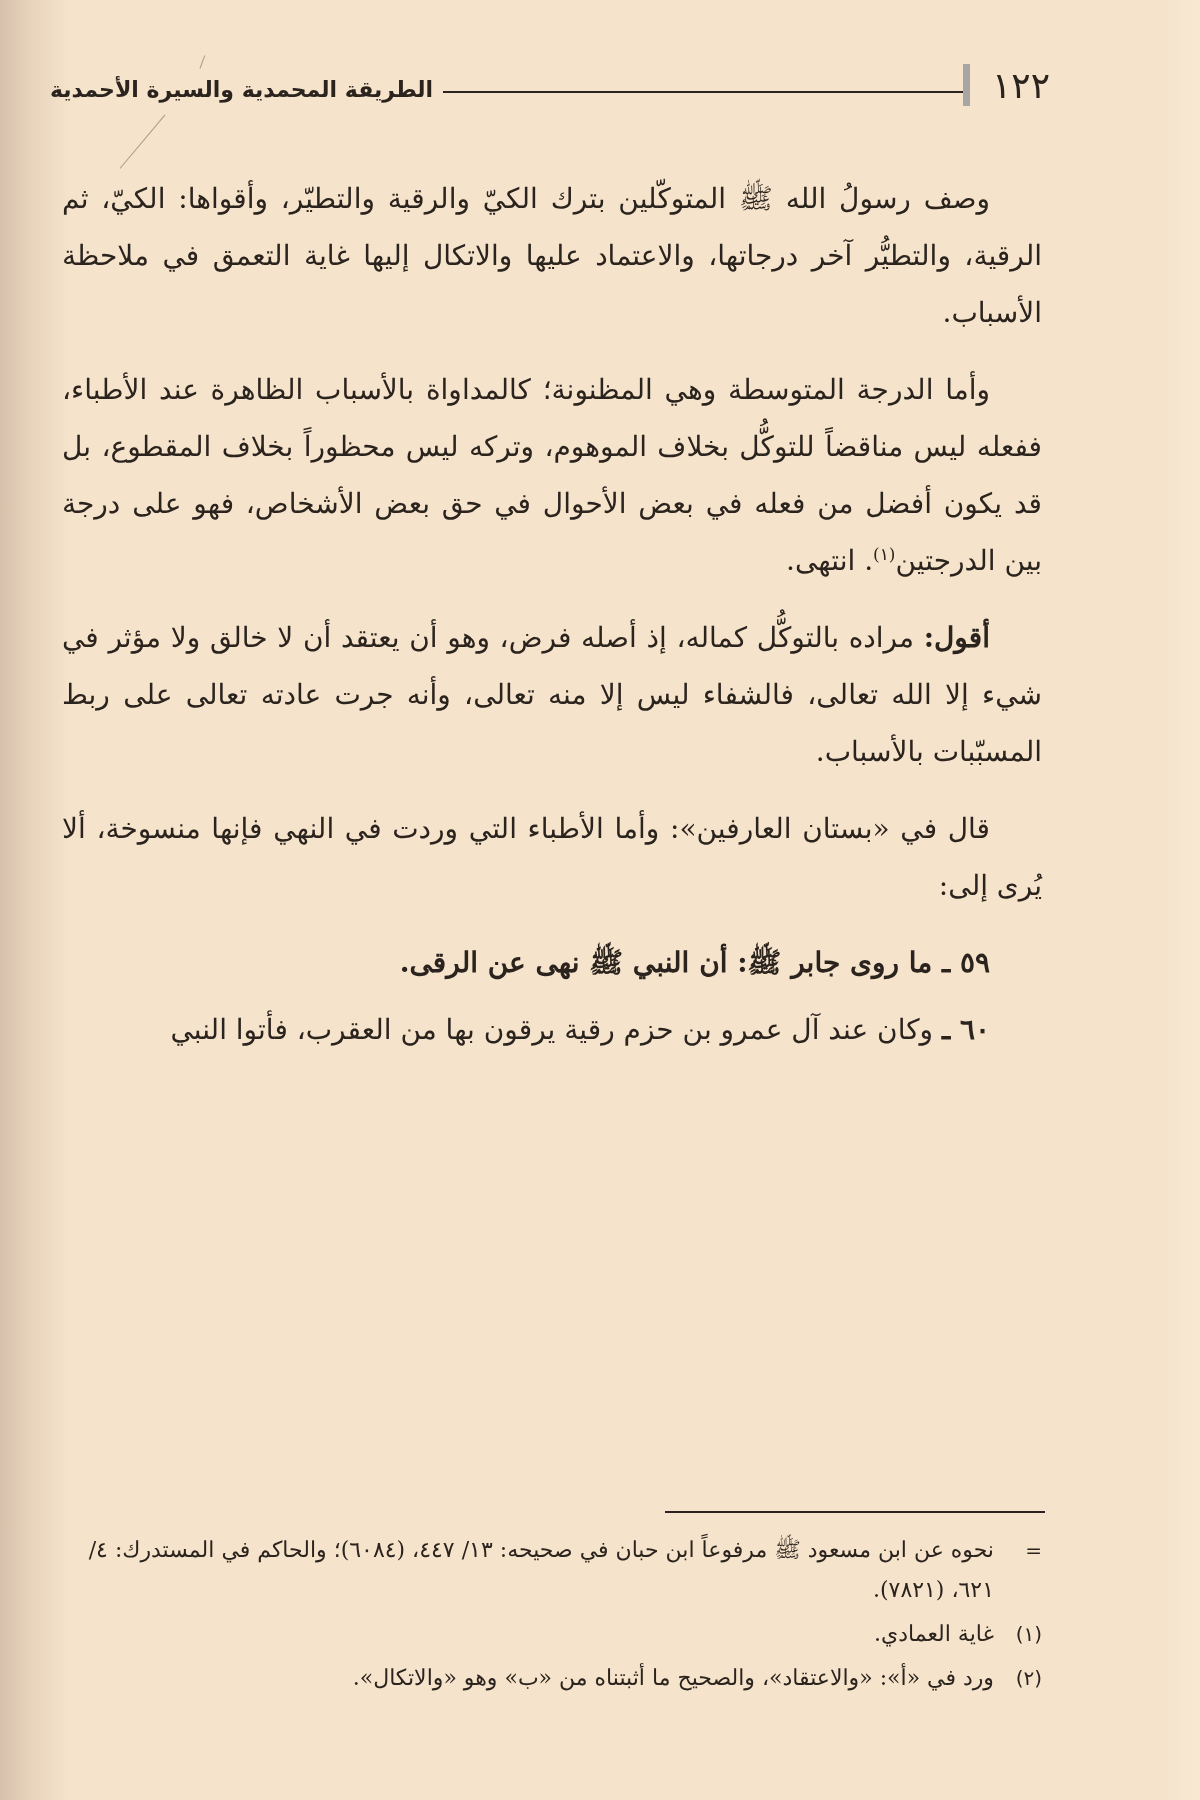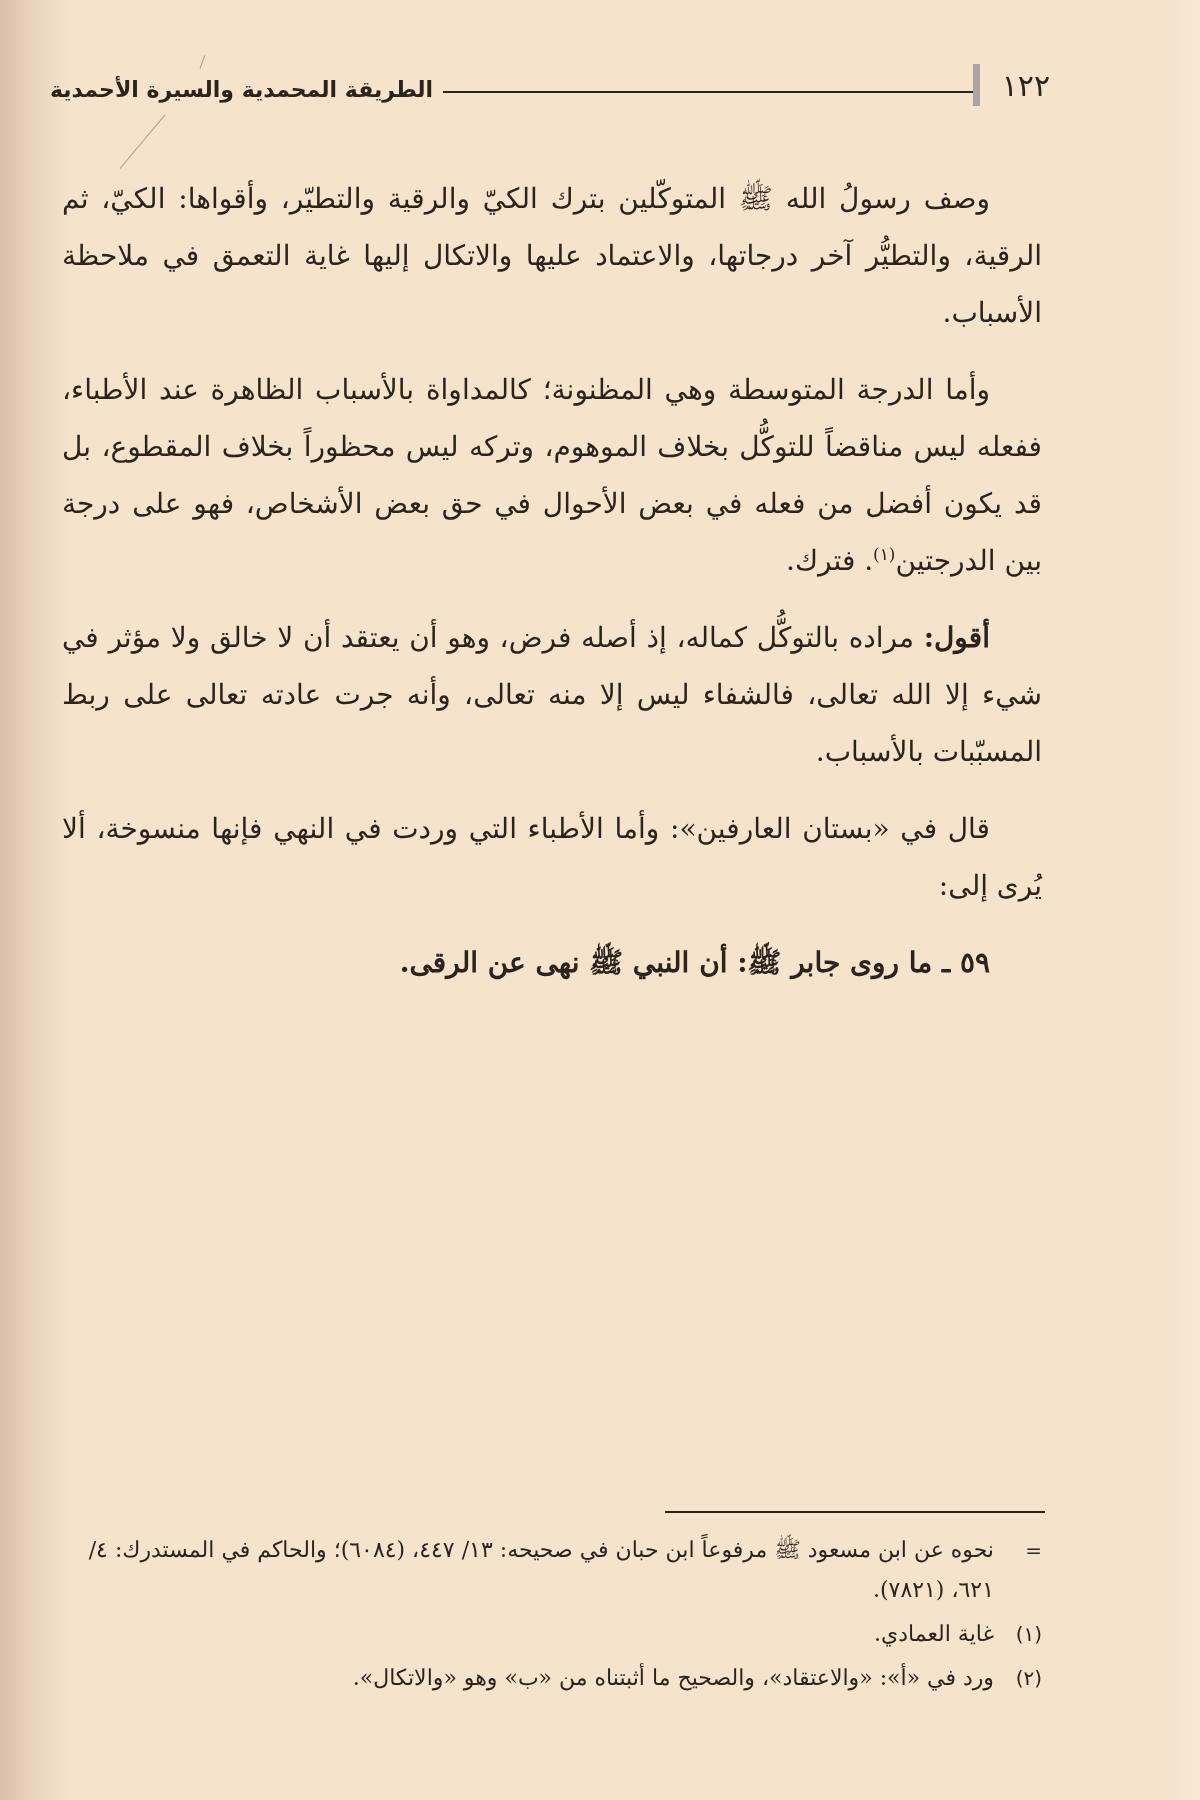--- a/index.html
+++ b/index.html
@@ -37,21 +37,21 @@
       left: 50px;
       right: 150px;
       height: 50px;
       display: flex;
       flex-direction: row;
       align-items: center;
       direction: rtl;
     }
     .page-number {
       font-family: "DejaVu Sans", sans-serif;
-      font-size: 30px;
+      font-size: 36px;
       color: #2b231d;
       margin-left: 22px;
       letter-spacing: 1px;
     }
     .header-bar {
       width: 7px;
       height: 42px;
       background: #a9a5a3;
       margin-left: 0;
     }
@@ -153,35 +153,38 @@
   <span class="page-number">١٢٢</span>
   <span class="header-bar"></span>
   <span class="header-rule"></span>
   <span class="running-title">الطريقة المحمدية والسيرة الأحمدية</span>
 </header>
 
 <main class="main">
   <p class="para">وصف رسولُ الله ﷺ المتوكّلين بترك الكيّ والرقية والتطيّر، وأقواها: الكيّ، ثم الرقية، والتطيُّر آخر درجاتها، والاعتماد عليها والاتكال إليها غاية التعمق في ملاحظة الأسباب.</p>
 
   <p class="para">
-    <span>وأما الدرجة المتوسطة وهي المظنونة؛ كالمداواة بالأسباب الظاهرة عند الأطباء، ففعله ليس مناقضاً للتوكُّل بخلاف الموهوم، وتركه ليس محظوراً بخلاف المقطوع، بل قد يكون أفضل من فعله في بعض الأحوال في حق بعض الأشخاص، فهو على درجة بين الدرجتين</span><sup class="fn-ref">(١)</sup><span>. فترك.</span>
+    <span>وأما الدرجة المتوسطة وهي المظنونة؛ كالمداواة بالأسباب الظاهرة عند الأطباء، ففعله ليس مناقضاً للتوكُّل بخلاف الموهوم، وتركه ليس محظوراً بخلاف المقطوع، بل قد يكون أفضل من فعله في بعض الأحوال في حق بعض الأشخاص، فهو على درجة بين الدرجتين</span><sup class="fn-ref">(١)</sup><span>. انتهى.</span>
   </p>
 
   <p class="para">
     <span class="bold">أقول:</span><span> مراده بالتوكُّل كماله، إذ أصله فرض، وهو أن يعتقد أن لا خالق ولا مؤثر في شيء إلا الله تعالى، فالشفاء ليس إلا منه تعالى، وأنه جرت عادته تعالى على ربط المسبّبات بالأسباب.</span>
   </p>
 
 
 
   <p class="para">قال في «بستان العارفين»: وأما الأطباء التي وردت في النهي فإنها منسوخة، ألا يُرى إلى:</p>
 
   <p class="hadith bold">
     <span class="hadith-num">٥٩ ـ</span><span> ما روى جابر ﷺ: أن النبي ﷺ نهى عن الرقى.</span>
   </p>
 
+  <p class="hadith">
+    <span class="hadith-num">٦٠ ـ</span><span> وكان عند آل عمرو بن حزم رقية يرقون بها من العقرب، فأتوا النبي</span>
+  </p>
 </main>
 
 <div class="fn-rule"></div>
 
 <section class="footnotes">
   <div class="fn">
     <span class="fn-mark">=</span>
     <span class="fn-text">نحوه عن ابن مسعود ﷺ مرفوعاً ابن حبان في صحيحه: ١٣/ ٤٤٧، (٦٠٨٤)؛ والحاكم في المستدرك: ٤/ ٦٢١، (٧٨٢١).</span>
   </div>
   <div class="fn">

